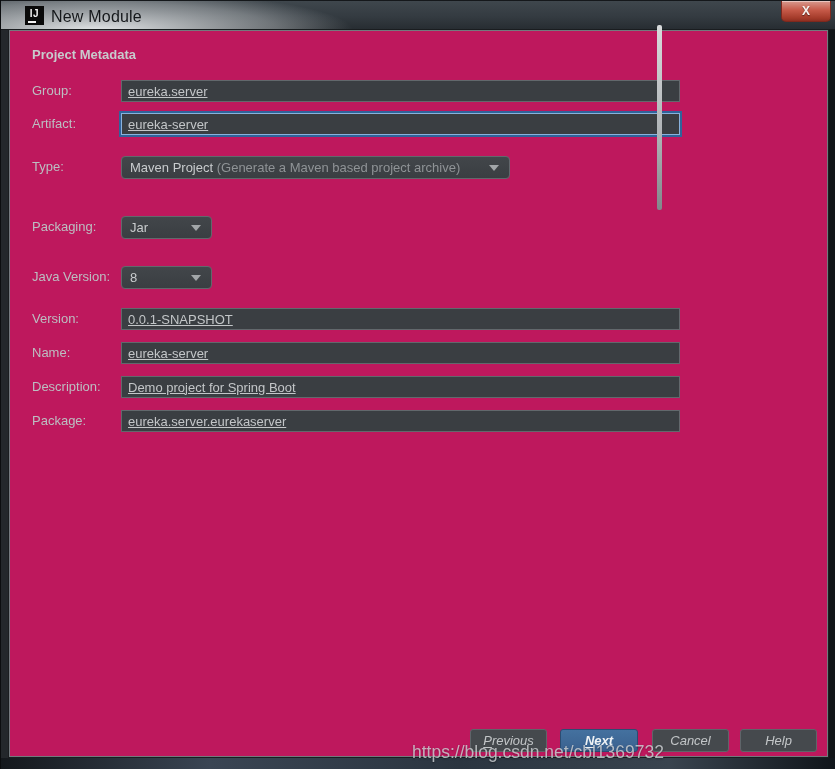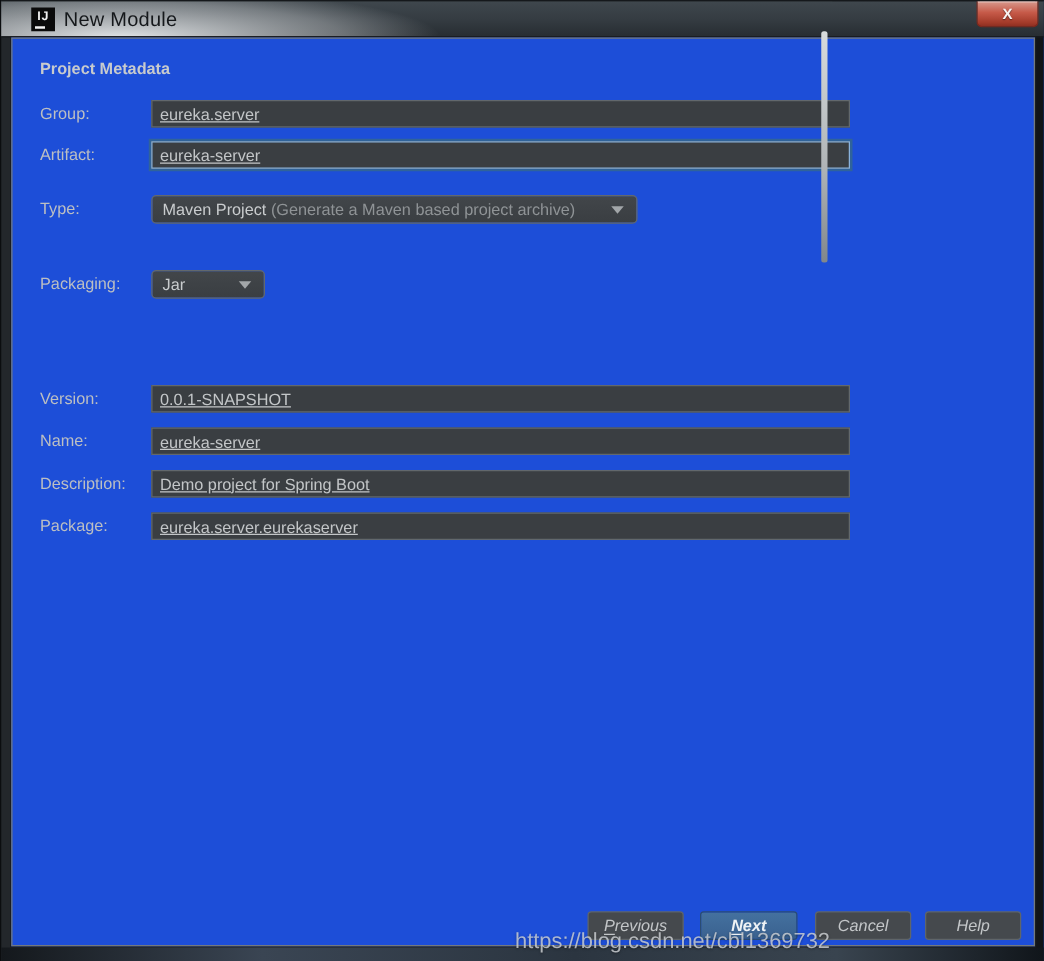--- a/index.html
+++ b/index.html
@@ -49,21 +49,21 @@
   }
   
   .scroll-thumb {
     position:absolute; right:4px; top:25px; width:5px; height:185px;
     background:linear-gradient(180deg,#d8dbdc 0%,#aeb3b6 60%,#81878b 100%);
     border-radius:2px; z-index:30;
   }
   
   .panel {
     position:absolute; left:8px; top:30px; width:819px; height:727px;
-    background:#1d4ed8;
+    background:#be185d;
     border:1px solid #73797d;
     box-shadow:0 0 0 1px #1a1d20;
   }
   .bottom-strip {
     position:absolute; left:0; bottom:0; width:835px; height:11px;
     background:linear-gradient(90deg,#14181c 0%,#3a4553 25%,#2b3540 55%,#39444f 80%,#10151a 100%);
   }
   
   .section-title {
     position:absolute; left:22px; top:16px;
@@ -154,20 +154,27 @@
 
 
     <div class="row" style="top:185px">
       <span class="lbl">Packaging:</span>
       <div class="combo" style="left:111px;width:91px">
         <span>Jar</span>
         <span class="combo-arrow"></span>
       </div>
     </div>
 
+    <div class="row" style="top:235px">
+      <span class="lbl">Java Version:</span>
+      <div class="combo" style="left:111px;width:91px">
+        <span>8</span>
+        <span class="combo-arrow"></span>
+      </div>
+    </div>
 
     <div class="row" style="top:277px">
       <span class="lbl">Version:</span>
       <input class="txt" value="0.0.1-SNAPSHOT" style="">
     </div>
 
     <div class="row" style="top:311px">
       <span class="lbl">Name:</span>
       <input class="txt" value="eureka-server" style="">
     </div>

